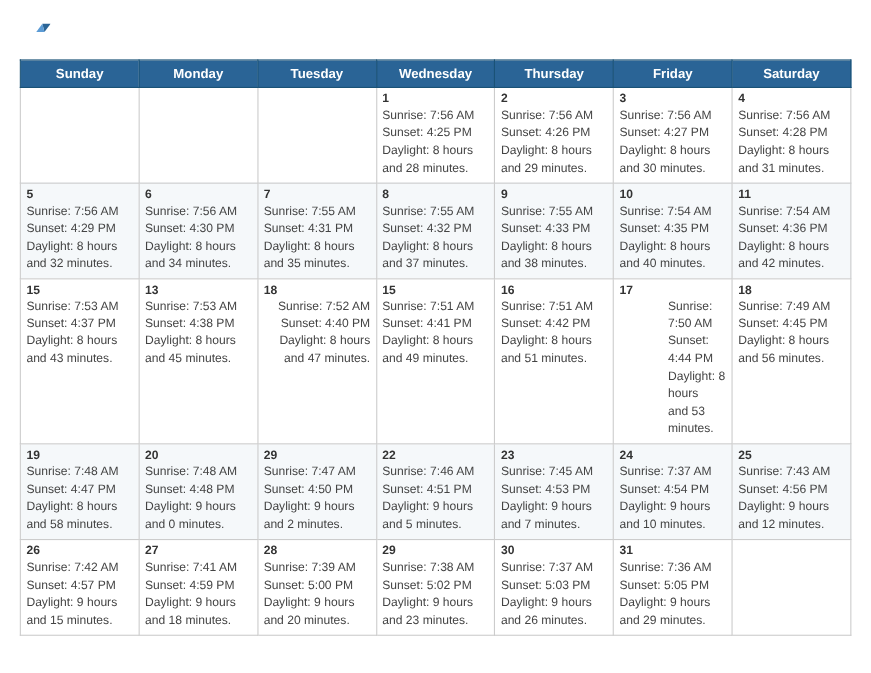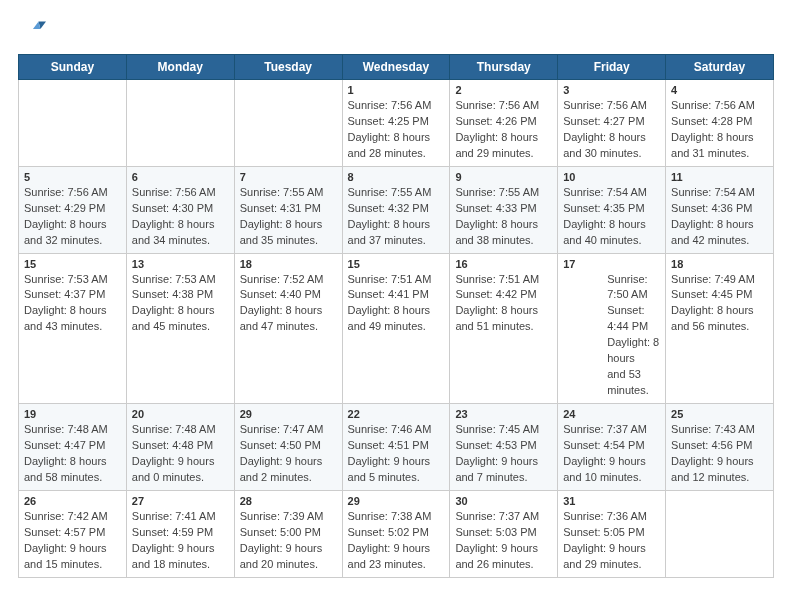--- a/index.html
+++ b/index.html
@@ -232,21 +232,21 @@
           </td>
           <td>
             <div class="day-number">13</div>
             <div class="day-info" style="white-space: pre-line;">Sunrise: 7:53 AM
 Sunset: 4:38 PM
 Daylight: 8 hours
 and 45 minutes.</div>
           </td>
           <td>
             <div class="day-number">18</div>
-            <div class="day-info" style="white-space: pre-line;">Sunrise: 7:52 AM
+            <div class="day-info" style="white-space: pre-line; text-align: right;">Sunrise: 7:52 AM
 Sunset: 4:40 PM
 Daylight: 8 hours
 and 47 minutes.</div>
           </td>
           <td>
             <div class="day-number">15</div>
             <div class="day-info" style="white-space: pre-line;">Sunrise: 7:51 AM
 Sunset: 4:41 PM
 Daylight: 8 hours
 and 49 minutes.</div>

